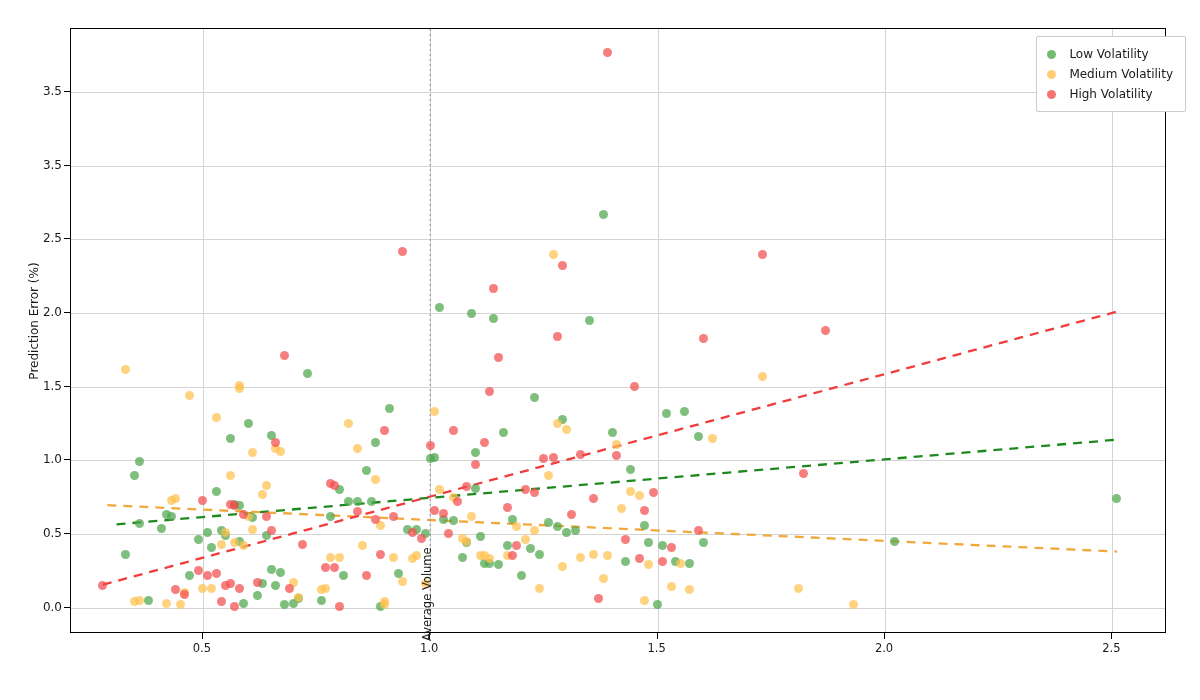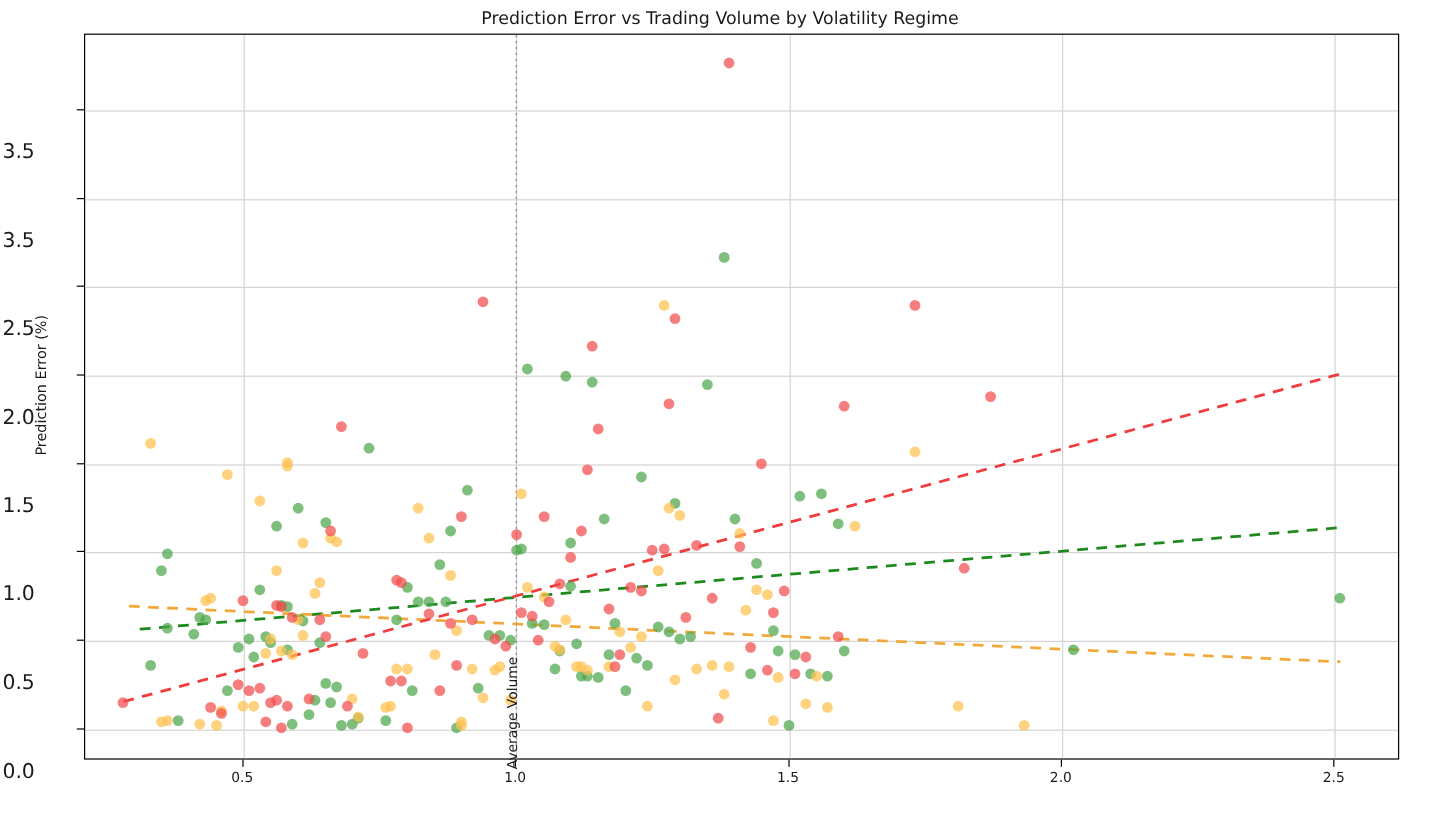--- a/index.html
+++ b/index.html
@@ -33,24 +33,23 @@
   .gridline.h{left:0;width:100%;height:1px;}
   .gridline.v{top:0;width:1px;height:100%;}
 
   .dot{
     position:absolute;width:9px;height:9px;border-radius:50%;
     margin-left:-4.5px;margin-top:-4.5px;opacity:.72;
   }
 
   
   .ytick-label{
-    position:absolute;right:1138px;text-align:left;
-    font-size:17px;color:#1a1a1a;transform:translateY(-50%);
+    position:absolute;right:1138px;text-align:right;
+    font-size:12px;color:#1a1a1a;transform:translateY(-50%);
     width:60px;
-    margin-top:36px;
   }
   .ytick-mark{position:absolute;left:64px;width:6px;height:1px;background:#000;}
   .xtick-label{
     position:absolute;top:641px;font-size:11.5px;color:#1a1a1a;
     transform:translateX(-50%);white-space:nowrap;
   }
   .xtick-mark{position:absolute;top:633px;width:1px;height:6px;background:#000;}
 
   #xaxis-title{
     position:absolute;left:0;top:664px;width:1200px;text-align:center;
@@ -78,21 +77,20 @@
     width:9px;height:9px;border-radius:50%;opacity:.78;
     margin-right:13px;flex:none;
   }
   .legend-text{font-size:12px;color:#1a1a1a;white-space:nowrap;}
 </style>
 </head>
 <body>
 
 <div id="figure">
 
-  <div id="chart-title">Prediction Error vs Trading Volume by Volatility Regime</div>
 
   <div id="plot-area">
     <div id="grid-layer">
         <div class="gridline h" style="top: 578.504px;"></div>
         <div class="gridline h" style="top: 504.903px;"></div>
         <div class="gridline h" style="top: 431.302px;"></div>
         <div class="gridline h" style="top: 357.701px;"></div>
         <div class="gridline h" style="top: 284.1px;"></div>
         <div class="gridline h" style="top: 210.499px;"></div>
         <div class="gridline h" style="top: 136.898px;"></div>
@@ -392,13 +390,27 @@
       <div class="xtick-label" style="left: 884.041px;">2.0</div>
       <div class="xtick-mark" style="left: 884.041px;"></div>
       <div class="xtick-label" style="left: 1111.43px;">2.5</div>
       <div class="xtick-mark" style="left: 1111.43px;"></div>
     </div>
 
   <div id="ref-label" style="left: 434.27px; top: 627px;">Average Volume</div>
 
   <div id="yaxis-title">Prediction Error (%)</div>
 
+  <div id="legend">
+      <div class="legend-row">
+        <span class="legend-swatch" style="background: rgb(76, 166, 76);"></span>
+        <span class="legend-text">Low Volatility</span>
+      </div>
+      <div class="legend-row">
+        <span class="legend-swatch" style="background: rgb(255, 192, 77);"></span>
+        <span class="legend-text">Medium Volatility</span>
+      </div>
+      <div class="legend-row">
+        <span class="legend-swatch" style="background: rgb(244, 76, 76);"></span>
+        <span class="legend-text">High Volatility</span>
+      </div>
+    </div>
 </div>
 
 </body></html>

